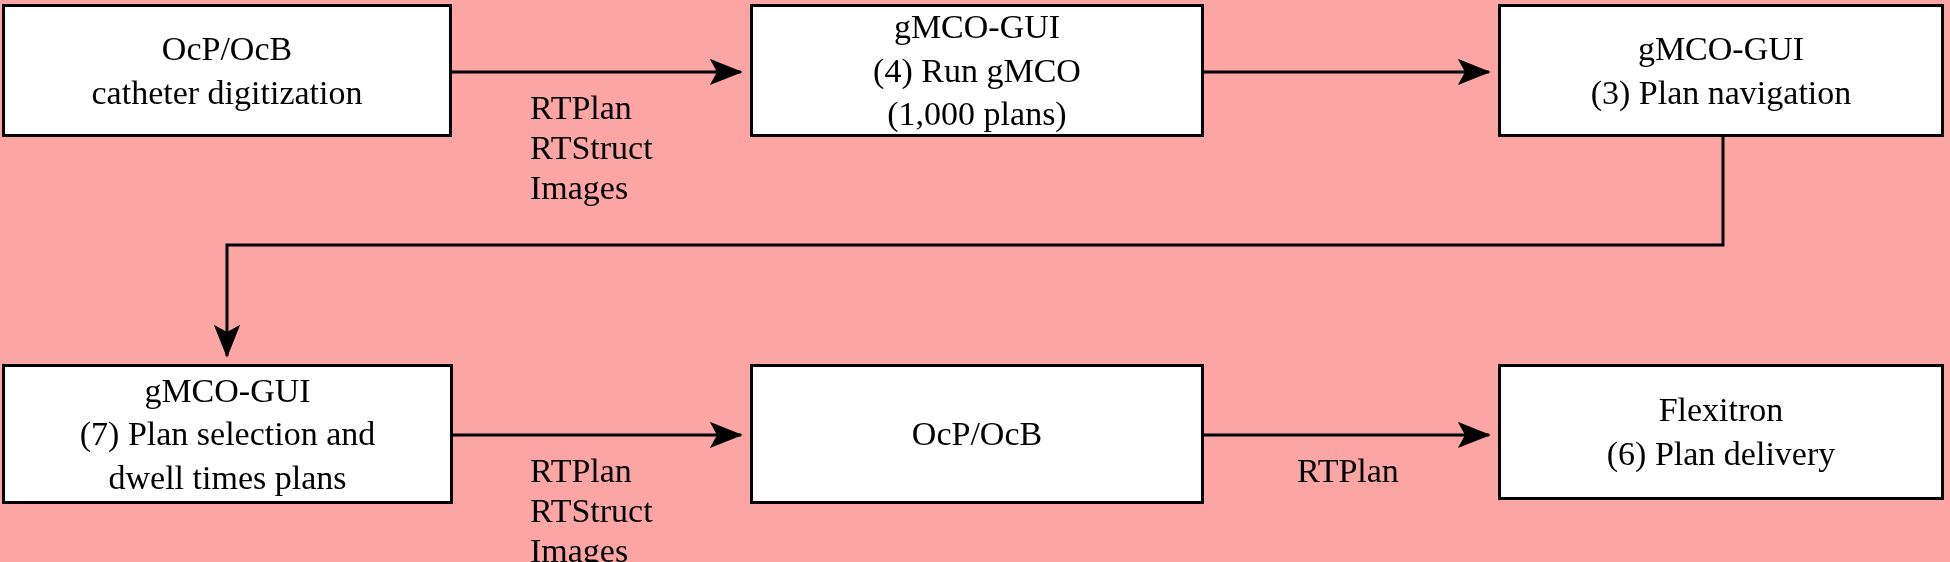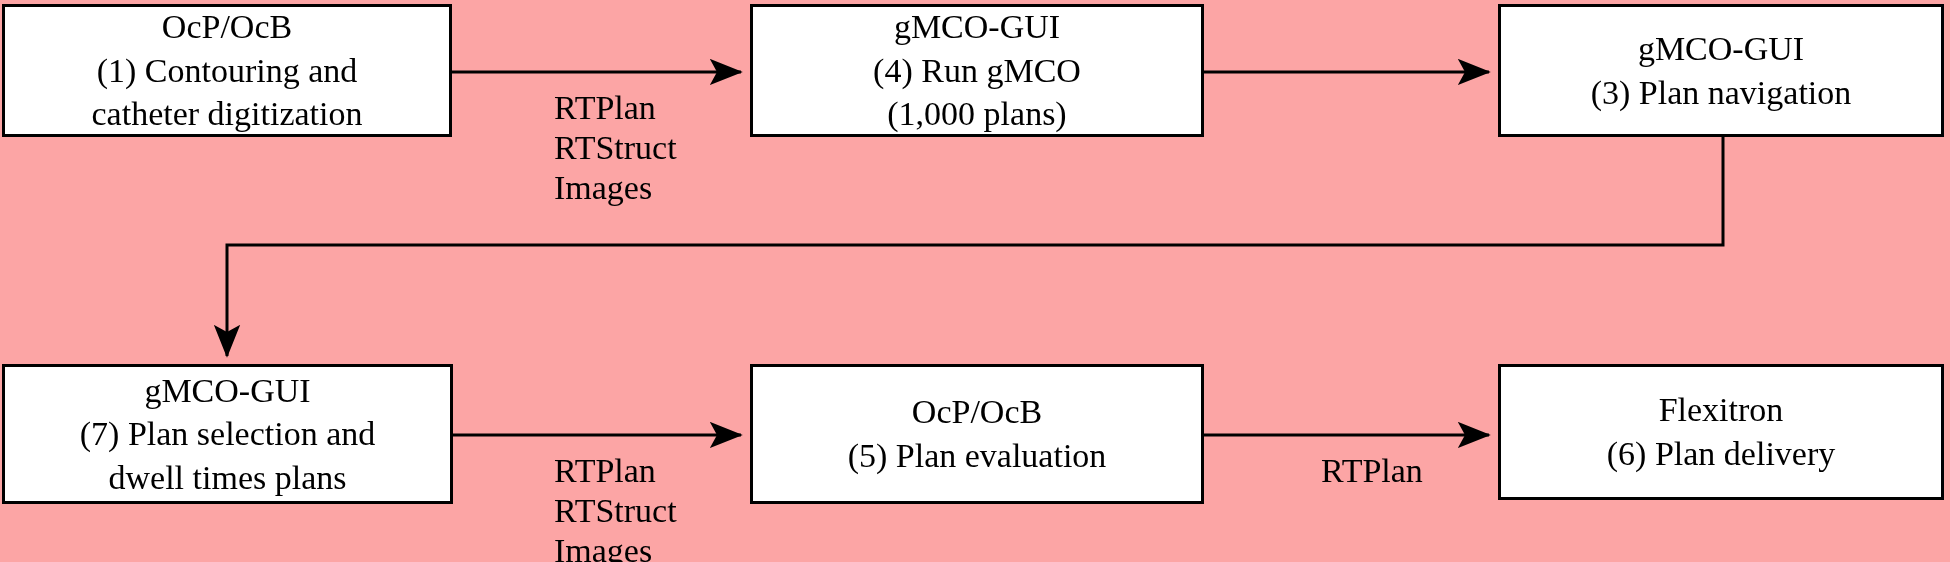--- a/index.html
+++ b/index.html
@@ -44,21 +44,20 @@
   .edge-label {
     position: absolute;
     color: #000000;
     font-size: 34px;
     line-height: 1.18;
     text-align: left;
     white-space: nowrap;
   }
   .edge-label .line {
     display: block;
-    margin-left: 24px;
   }
 </style>
 </head>
 <body>
 
 <div id="diagram-root">
 
   <svg id="wires" viewBox="0 0 1950 562" width="1950" height="562" xmlns="http://www.w3.org/2000/svg">
     <defs>
       <marker id="arrowhead" markerWidth="11" markerHeight="9" refX="10.4" refY="4.5" orient="auto" markerUnits="strokeWidth">
@@ -70,21 +69,20 @@
       <path d="M452,72 L741,72" marker-end="url(#arrowhead)"></path>
       <path d="M1204,72 L1489,72" marker-end="url(#arrowhead)"></path>
       <path d="M1723,137 L1723,245 L227,245 L227,356" marker-end="url(#arrowhead)"></path>
       <path d="M453,435 L741,435" marker-end="url(#arrowhead)"></path>
       <path d="M1204,435 L1489,435" marker-end="url(#arrowhead)"></path>
     </g>
   </svg>
 
   <div class="node" style="left:2px; top:4px; width:450px; height:133px;">
     <span class="line">OcP/OcB</span>
-    <span class="line">(1) Contouring and</span>
     <span class="line">catheter digitization</span>
   </div>
 
   <div class="node" style="left:750px; top:4px; width:454px; height:133px;">
     <span class="line">gMCO-GUI</span>
     <span class="line">(4) Run gMCO</span>
     <span class="line">(1,000 plans)</span>
   </div>
 
   <div class="node" style="left:1498px; top:4px; width:446px; height:133px;">
@@ -93,21 +91,20 @@
   </div>
 
   <div class="node" style="left:2px; top:364px; width:451px; height:140px;">
     <span class="line">gMCO-GUI</span>
     <span class="line">(7) Plan selection and</span>
     <span class="line">dwell times plans</span>
   </div>
 
   <div class="node" style="left:750px; top:364px; width:454px; height:140px;">
     <span class="line">OcP/OcB</span>
-    <span class="line">(5) Plan evaluation</span>
   </div>
 
   <div class="node" style="left:1498px; top:364px; width:446px; height:136px;">
     <span class="line">Flexitron</span>
     <span class="line">(6) Plan delivery</span>
   </div>
 
   <div class="edge-label" style="left:530px; top:88px;">
     <span class="line">RTPlan</span>
     <span class="line">RTStruct</span>

